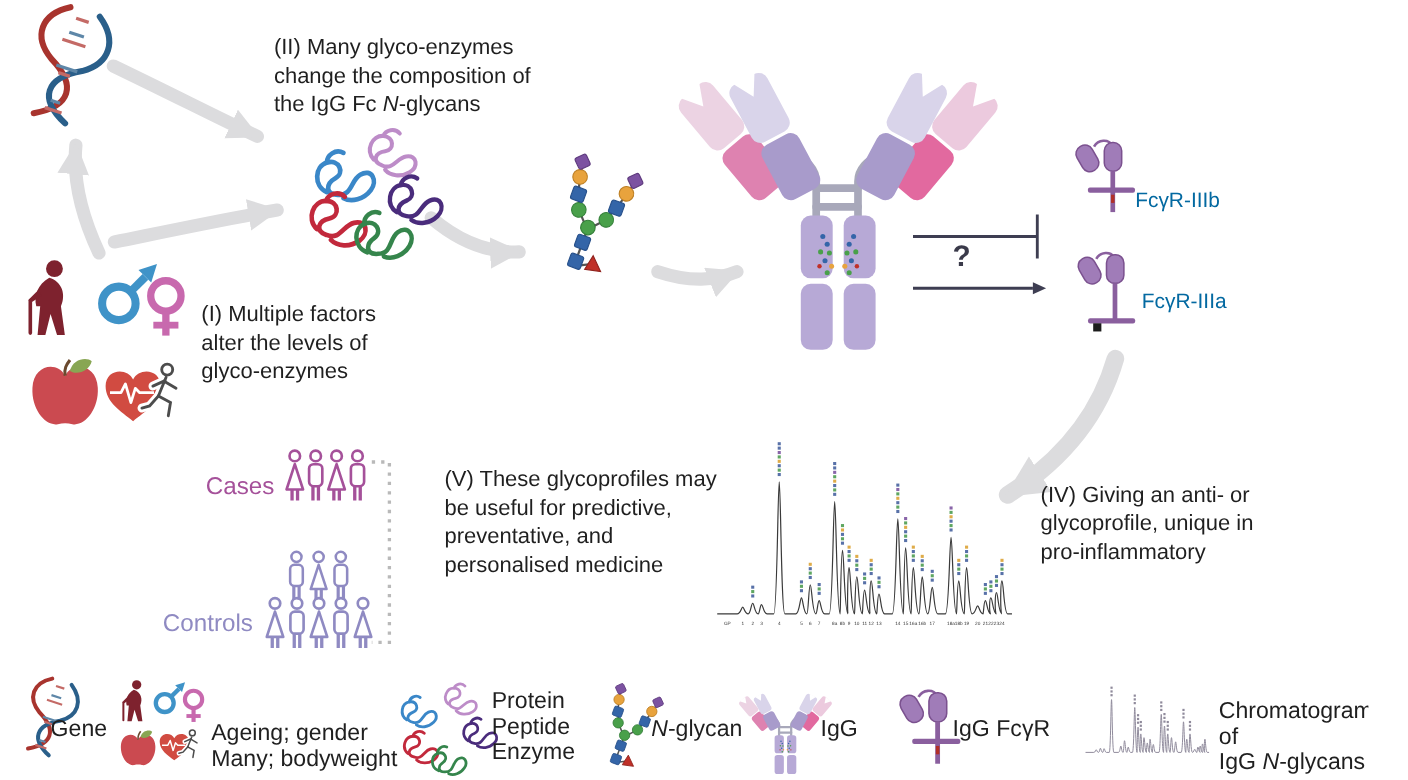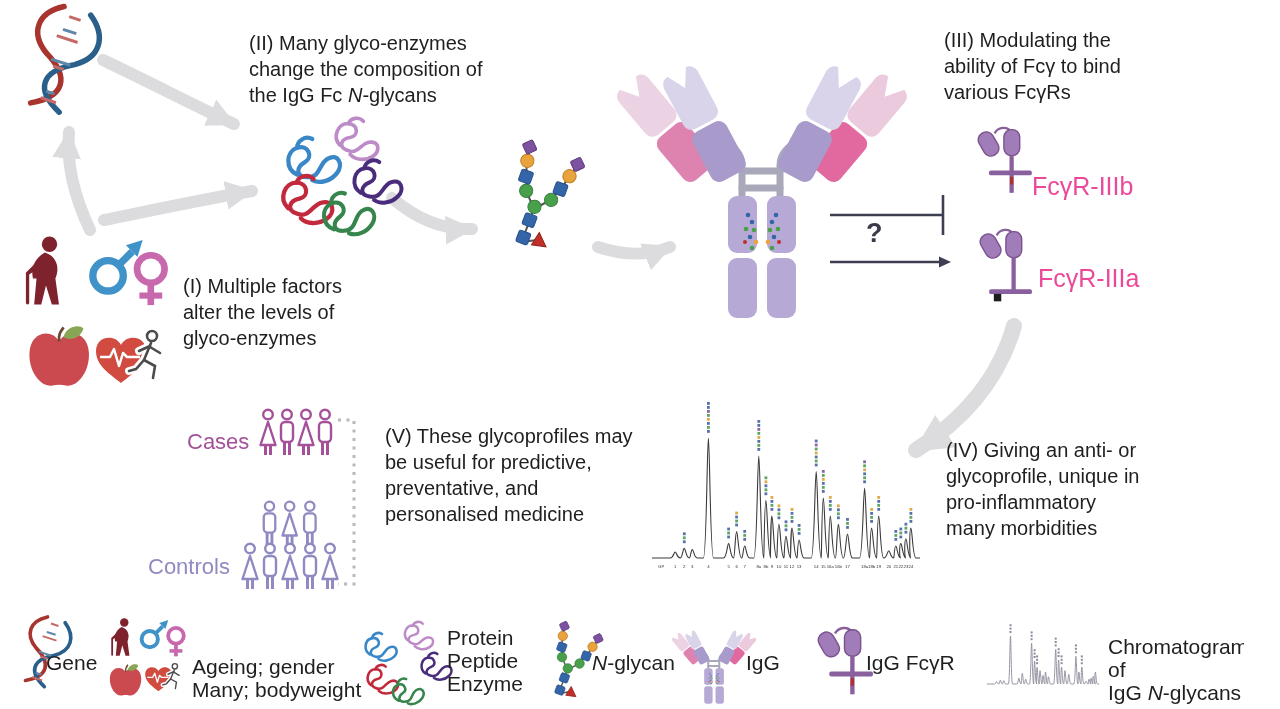--- a/index.html
+++ b/index.html
@@ -1,21 +1,21 @@
 <!DOCTYPE html>
 <html><head>
 <meta charset="utf-8">
 <style>
   *{margin:0;padding:0;box-sizing:border-box}
   html,body{background:#fff}
   #canvas{position:relative;width:1244px;height:709px;background:#fff;overflow:hidden;
           font-family:"Liberation Sans","DejaVu Sans",sans-serif;color:#1f1f1f}
   .abs{position:absolute}
   .t{font-size:20px;line-height:26px;color:#1f1f1f}
-  .t19{font-size:25px;color:#ec4899}
+  .t19{font-size:19px;color:#0369a1}
   .leg{font-size:21px;line-height:23px;color:#1f1f1f}
   .it{font-style:italic}
   .cases-lbl{font-size:22px;color:#a5519a}
   .controls-lbl{font-size:22px;color:#8f8ac2}
   .qmark{font-size:27px;color:#3a3a4a;font-weight:bold}
   svg{display:block;overflow:visible}
   .tick{font-size:4.3px;fill:#333;font-family:"Liberation Sans",sans-serif}
 </style>
 </head>
 <body>
@@ -214,25 +214,20 @@
   </svg>
 
   <svg class="abs" style="left:487px;top:136px" width="104" height="128">
     <use href="#sym-glycan" transform="translate(14,4) rotate(20 37 55) scale(1.02)"></use>
   </svg>
 
   <svg class="abs" style="left:617px;top:50px" width="290" height="268">
     <use href="#sym-antibody"></use>
   </svg>
 
-  <div class="abs t" style="left:944px;top:27px">
-    <div>(III) Modulating the</div>
-    <div>ability of Fcγ to bind</div>
-    <div>various FcγRs</div>
-  </div>
 
   <svg class="abs" style="left:825px;top:190px" width="140" height="92">
     <g stroke="#3e3e52" stroke-width="2.6" fill="none">
       <path d="M 5,25 H 118"></path>
       <path d="M 118,5 V 45"></path>
       <path d="M 5,72 H 114"></path>
     </g>
     <polygon points="114,66.5 126,72 114,77.5" fill="#3e3e52"></polygon>
   </svg>
   <div class="abs qmark" style="left:866px;top:218px">?</div>
@@ -291,21 +286,21 @@
   <svg class="abs" style="left:238px;top:542px" width="106" height="56">
     <g style="color:#8f8ac2">
       <use href="#sym-woman"></use>
       <use href="#sym-man" transform="translate(20,0)"></use>
       <use href="#sym-woman" transform="translate(40,0)"></use>
       <use href="#sym-man" transform="translate(60,0)"></use>
       <use href="#sym-woman" transform="translate(80,0)"></use>
     </g>
   </svg>
 
-  <div class="abs t" style="left:385px;top:423px">
+  <div class="abs t" style="left:404px;top:423px">
     <div>(V) These glycoprofiles may</div>
     <div>be useful for predictive,</div>
     <div>preventative, and</div>
     <div>personalised medicine</div>
   </div>
 
   <svg class="abs" id="chrom-main" style="left:650px;top:396px" width="272" height="180">
       <path d="M 2.0148148148148146 162 L 20.1 162 C 23.4 162 23.9 156.0 25.2 156.0 C 26.5 156.0 27.0 162 30.2 162 L 30.2 162 C 32.4 162 32.9 152.4 34.3 152.4 C 35.6 152.4 36.1 162 39.3 162 L 39.3 162 C 40.5 162 41.0 153.6 42.3 153.6 C 43.6 153.6 44.1 162 47.3 162 L 53.4 162 C 56.6 162 57.1 42.0 58.4 42.0 C 59.7 42.0 60.2 162 63.5 162 L 73.5 162 C 76.8 162 77.3 147.6 78.6 147.6 C 79.9 147.6 80.4 162 83.6 162 L 83.6 162 C 84.8 162 85.3 135.6 86.6 135.6 C 87.9 135.6 88.5 162 91.7 162 L 91.7 162 C 92.9 162 93.4 150.0 94.7 150.0 C 96.0 150.0 96.5 162 99.7 162 L 103.8 162 C 107.0 162 107.5 60.0 108.8 60.0 C 110.1 60.0 110.6 162 113.8 162 L 113.8 162 C 114.0 162 114.5 104.4 115.9 104.4 C 117.2 104.4 117.7 162 120.9 162 L 120.9 162 C 120.1 162 120.6 120.0 121.9 120.0 C 123.2 120.0 123.7 162 126.9 162 L 126.9 162 C 127.1 162 127.6 128.4 128.9 128.4 C 130.3 128.4 130.8 162 134.0 162 L 134.0 162 C 134.2 162 134.7 140.4 136.0 140.4 C 137.3 140.4 137.8 162 141.0 162 L 141.0 162 C 140.2 162 140.7 132.0 142.0 132.0 C 143.4 132.0 143.9 162 147.1 162 L 147.1 162 C 147.3 162 147.8 144.0 149.1 144.0 C 150.4 144.0 150.9 162 154.1 162 L 161.2 162 C 164.4 162 164.9 75.6 166.2 75.6 C 167.5 75.6 168.0 162 171.3 162 L 171.3 162 C 171.5 162 172.0 102.0 173.3 102.0 C 174.6 102.0 175.1 162 178.3 162 L 178.3 162 C 178.5 162 179.0 120.0 180.3 120.0 C 181.6 120.0 182.1 162 185.4 162 L 185.4 162 C 186.6 162 187.1 128.4 188.4 128.4 C 189.7 128.4 190.2 162 193.4 162 L 193.4 162 C 195.6 162 196.1 138.0 197.5 138.0 C 198.8 138.0 199.3 162 202.5 162 L 209.5 162 C 212.8 162 213.3 92.4 214.6 92.4 C 215.9 92.4 216.4 162 219.6 162 L 219.6 162 C 219.8 162 220.3 132.0 221.6 132.0 C 222.9 132.0 223.4 162 226.7 162 L 226.7 162 C 226.9 162 227.4 120.0 228.7 120.0 C 230.0 120.0 230.5 162 233.7 162 L 233.7 162 C 236.9 162 237.4 154.8 238.8 154.8 C 240.1 154.8 240.6 162 243.8 162 L 243.8 162 C 244.0 162 244.5 150.0 245.8 150.0 C 247.1 150.0 247.6 162 250.8 162 L 250.8 162 C 249.0 162 249.5 147.6 250.8 147.6 C 252.2 147.6 252.7 162 255.9 162 L 255.9 162 C 254.1 162 254.6 142.8 255.9 142.8 C 257.2 142.8 257.7 162 260.9 162 L 260.9 162 C 259.1 162 259.6 132.0 260.9 132.0 C 262.2 132.0 262.7 162 266.0 162 L 269.9851851851852 162" fill="none" stroke="#3a3a3a" stroke-width="1.1"></path>
       <rect x="32.9" y="144.4" width="2.8" height="2.8" fill="#46629f" opacity="0.9"></rect>
       <rect x="32.9" y="140.4" width="2.8" height="2.8" fill="#4d9c50" opacity="0.9"></rect>
@@ -437,21 +432,20 @@
       <text x="245.8" y="172" class="tick" text-anchor="middle">21</text>
       <text x="250.8" y="172" class="tick" text-anchor="middle">22</text>
       <text x="255.9" y="172" class="tick" text-anchor="middle">23</text>
       <text x="260.9" y="172" class="tick" text-anchor="middle">24</text>
     </svg>
 
   <div class="abs t" style="left:946px;top:437px">
     <div>(IV) Giving an anti- or</div>
     <div>glycoprofile, unique in</div>
     <div>pro-inflammatory</div>
-    <div>many morbidities</div>
   </div>
 
   <svg class="abs" style="left:12px;top:616px" width="54" height="82">
     <use href="#sym-dna" transform="translate(8,2) rotate(18 35 55) scale(0.66)"></use>
   </svg>
   <div class="abs leg" style="left:46px;top:651px">Gene</div>
 
   <svg class="abs" style="left:108px;top:618px" width="34" height="42">
     <use href="#sym-oldman" style="color:#7e222e" transform="scale(0.65)"></use>
   </svg>

